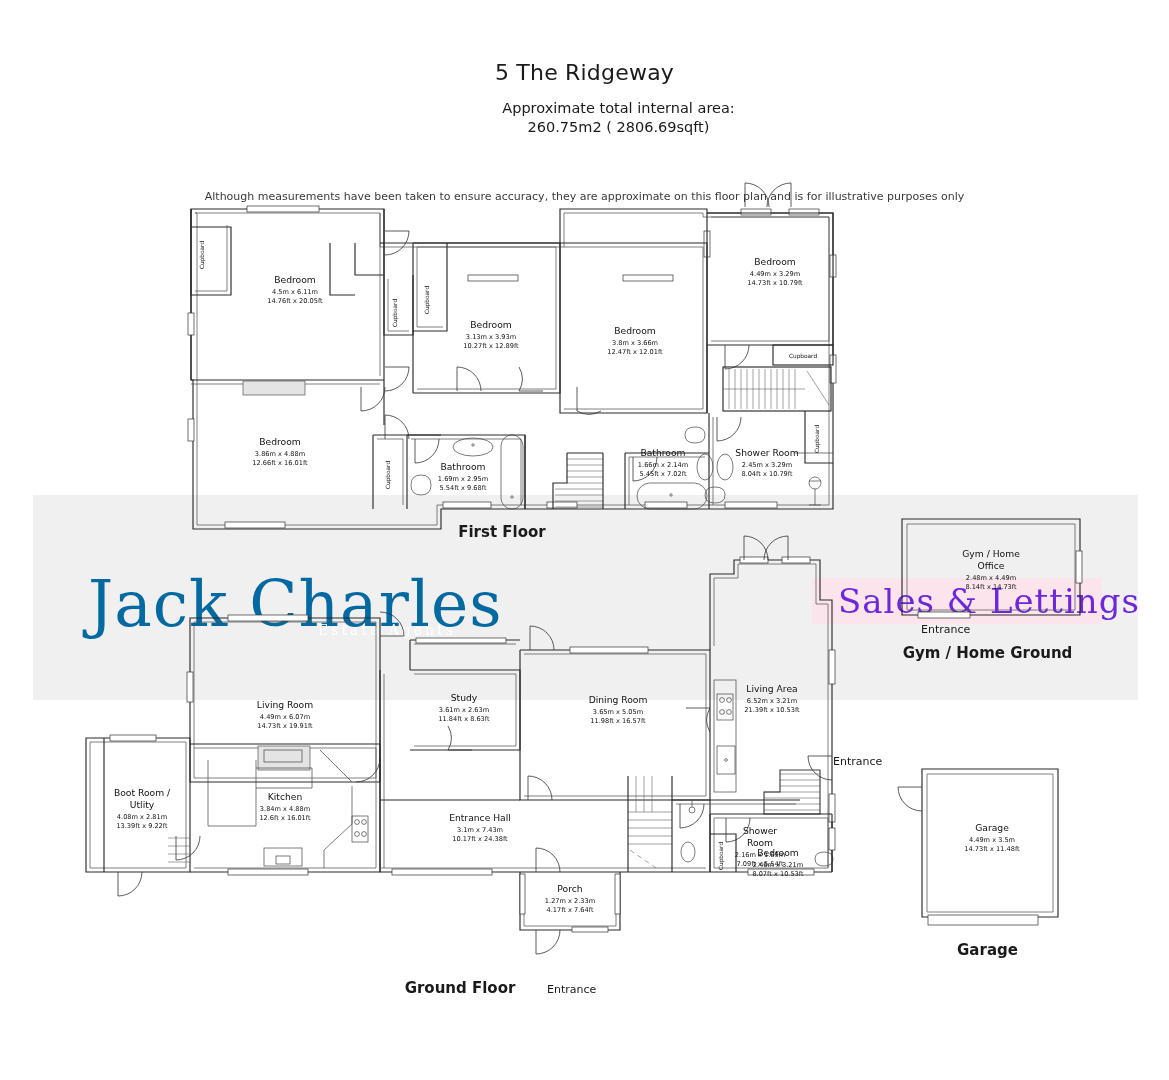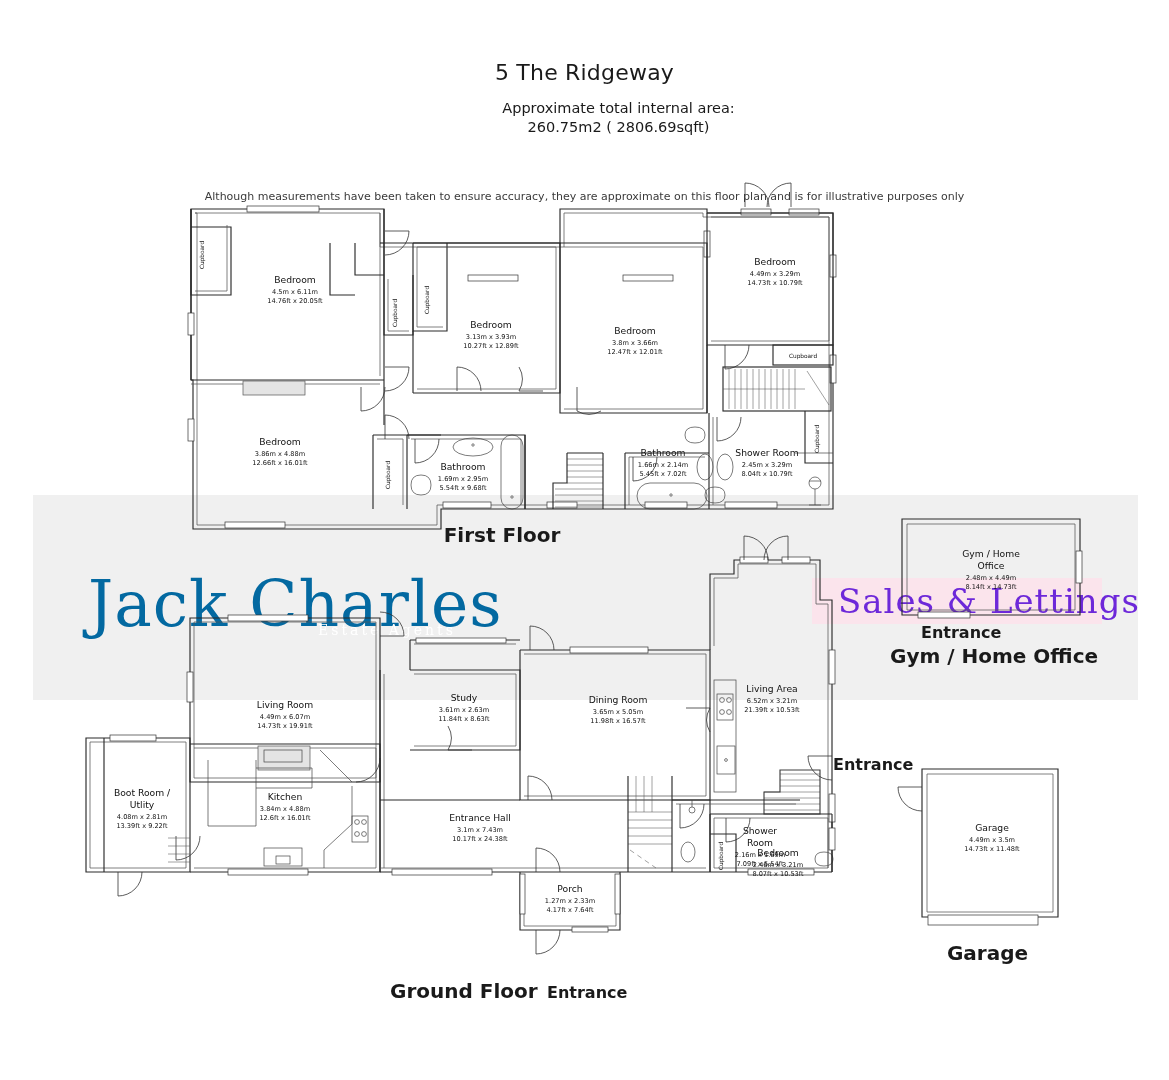--- a/index.html
+++ b/index.html
@@ -25,29 +25,29 @@
            font-size:34px;color:#6d28d9;white-space:nowrap;letter-spacing:1px;}
 
   
   .hdr{position:absolute;width:100%;text-align:center;z-index:5;margin-top:16px;}
   .title{top:44px;font-size:22px;font-weight:400;letter-spacing:.2px;}
   .sub1{top:83px;font-size:14.5px;line-height:19px;padding-left:34px;}
   .sub2{top:139px;font-size:14.5px;line-height:19px;font-weight:400;}
   .disc{top:174px;font-size:11px;color:#3a3a3a;}
 
   
-  .cap{position:absolute;z-index:6;font-size:20px;font-weight:bold;
+  .cap{position:absolute;z-index:6;font-size:15px;font-weight:bold;
        text-align:center;white-space:nowrap;}
   .cap-ff{left:432px;top:523px;width:140px;}
   .cap-gf{left:390px;top:979px;width:140px;}
   .cap-gym{left:890px;top:644px;width:195px;}
   .cap-gar{left:890px;top:941px;width:195px;}
 
   
-  .ent{position:absolute;z-index:7;font-size:16px;font-weight:bold;
+  .ent{position:absolute;z-index:7;font-size:11px;font-weight:normal;
        white-space:nowrap;}
   .ent-a{left:833px;top:755px;}
   .ent-b{left:547px;top:983px;}
   .ent-c{left:921px;top:623px;}
 
   
   svg.plan{position:absolute;z-index:4;overflow:visible;}
   svg.plan text{font-family:"DejaVu Sans","Liberation Sans",sans-serif;fill:#111;}
   .rname{font-size:9.2px;text-anchor:middle;}
   .rdim{font-size:6.6px;text-anchor:middle;}
@@ -515,20 +515,20 @@
     <rect class="win" x="30" y="150" width="110" height="10"></rect>
     <g>
       <text class="rname" x="94" y="66">Garage</text>
       <text class="rdim" x="94" y="77">4.49m x 3.5m</text>
       <text class="rdim" x="94" y="86">14.73ft x 11.48ft</text>
     </g>
   </svg>
 
   <div class="cap cap-ff">First Floor</div>
   <div class="cap cap-gf">Ground Floor</div>
-  <div class="cap cap-gym">Gym / Home Office</div>
+  <div class="cap cap-gym">Gym / Home Ground</div>
   <div class="cap cap-gar">Garage</div>
 
   <div class="ent ent-a">Entrance</div>
   <div class="ent ent-b">Entrance</div>
   <div class="ent ent-c">Entrance</div>
 
 </div>
 
 </body></html>

